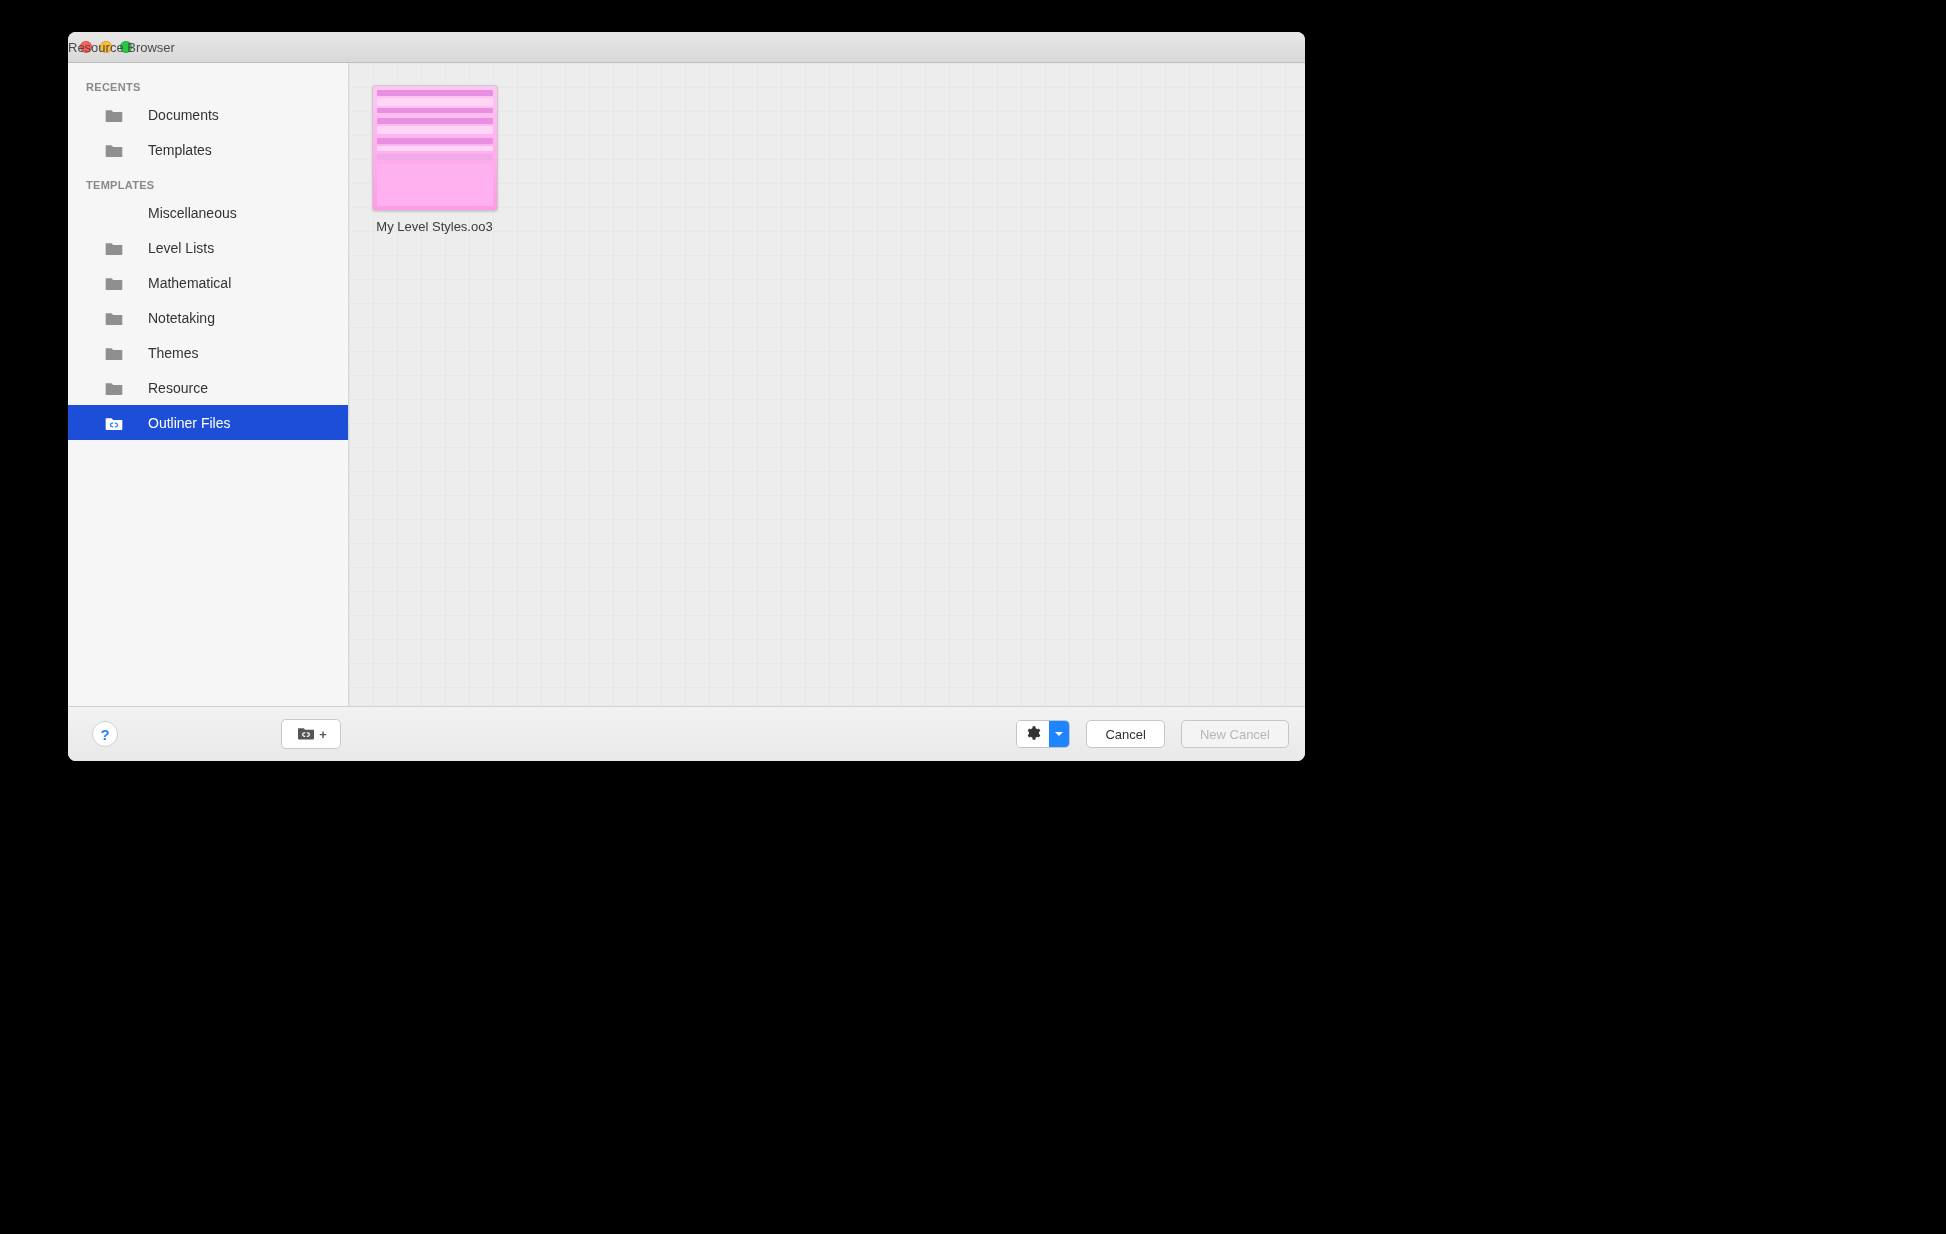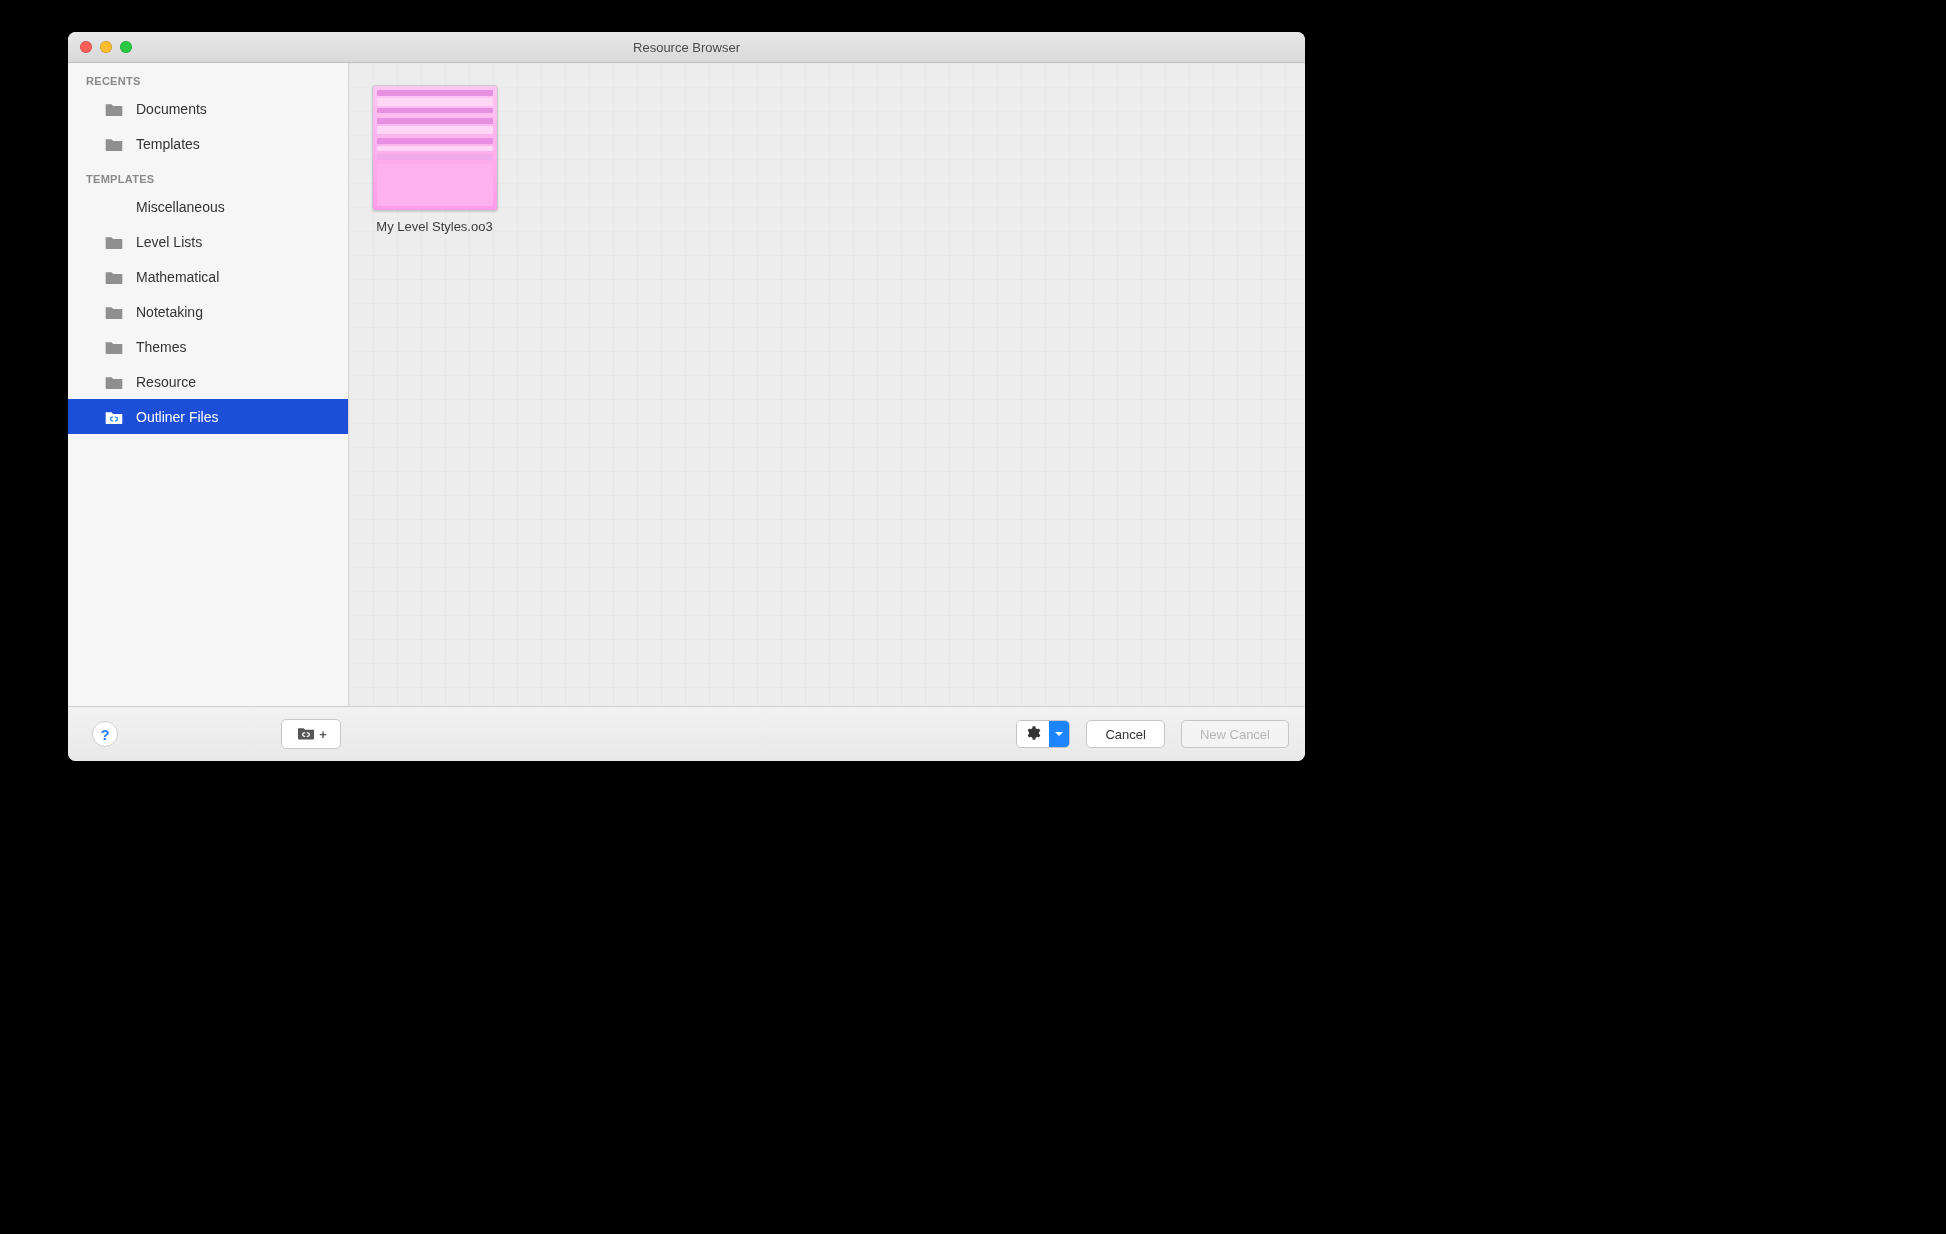--- a/index.html
+++ b/index.html
@@ -50,57 +50,57 @@
   .traffic .dot {
     width: 12px; height: 12px; border-radius: 50%;
     box-shadow: inset 0 0 0 0.5px rgba(0,0,0,0.25);
   }
   .dot.red { background: #ff5f57; }
   .dot.yellow { background: #febc2e; }
   .dot.green { background: #28c840; }
   .titlebar .title {
     position: absolute;
     left: 0; right: 0;
-    text-align: center;
     font-size: 13px;
     color: #4a4a4a;
     pointer-events: none;
   }
 
   
   .body {
     flex: 1 1 auto;
     display: flex;
     min-height: 0;
   }
 
   
   .sidebar {
     width: 280px;
     flex: 0 0 280px;
     background: #f6f6f6;
     border-right: 1px solid #d6d6d6;
     overflow-y: auto;
+    padding-top: 6px;
   }
   .section-header {
     font-size: 11px;
     font-weight: 600;
     letter-spacing: 0.3px;
     color: #8a8a8a;
     padding: 12px 18px 4px 18px;
     text-transform: uppercase;
   }
   .side-item {
     display: flex;
     align-items: center;
     height: 35px;
     padding-left: 36px;
     color: #333;
     font-size: 14px;
-    gap: 12px;
+    gap: 24px;
   }
   .side-item.selected {
     background: #1d4ed8;
     color: #fff;
   }
   .side-item .folder-ico {
     width: 20px; height: 16px; flex: 0 0 20px;
     display: inline-block;
   }
   .side-item:not(.selected) .folder-ico svg path { fill: #8f8f8f; }

